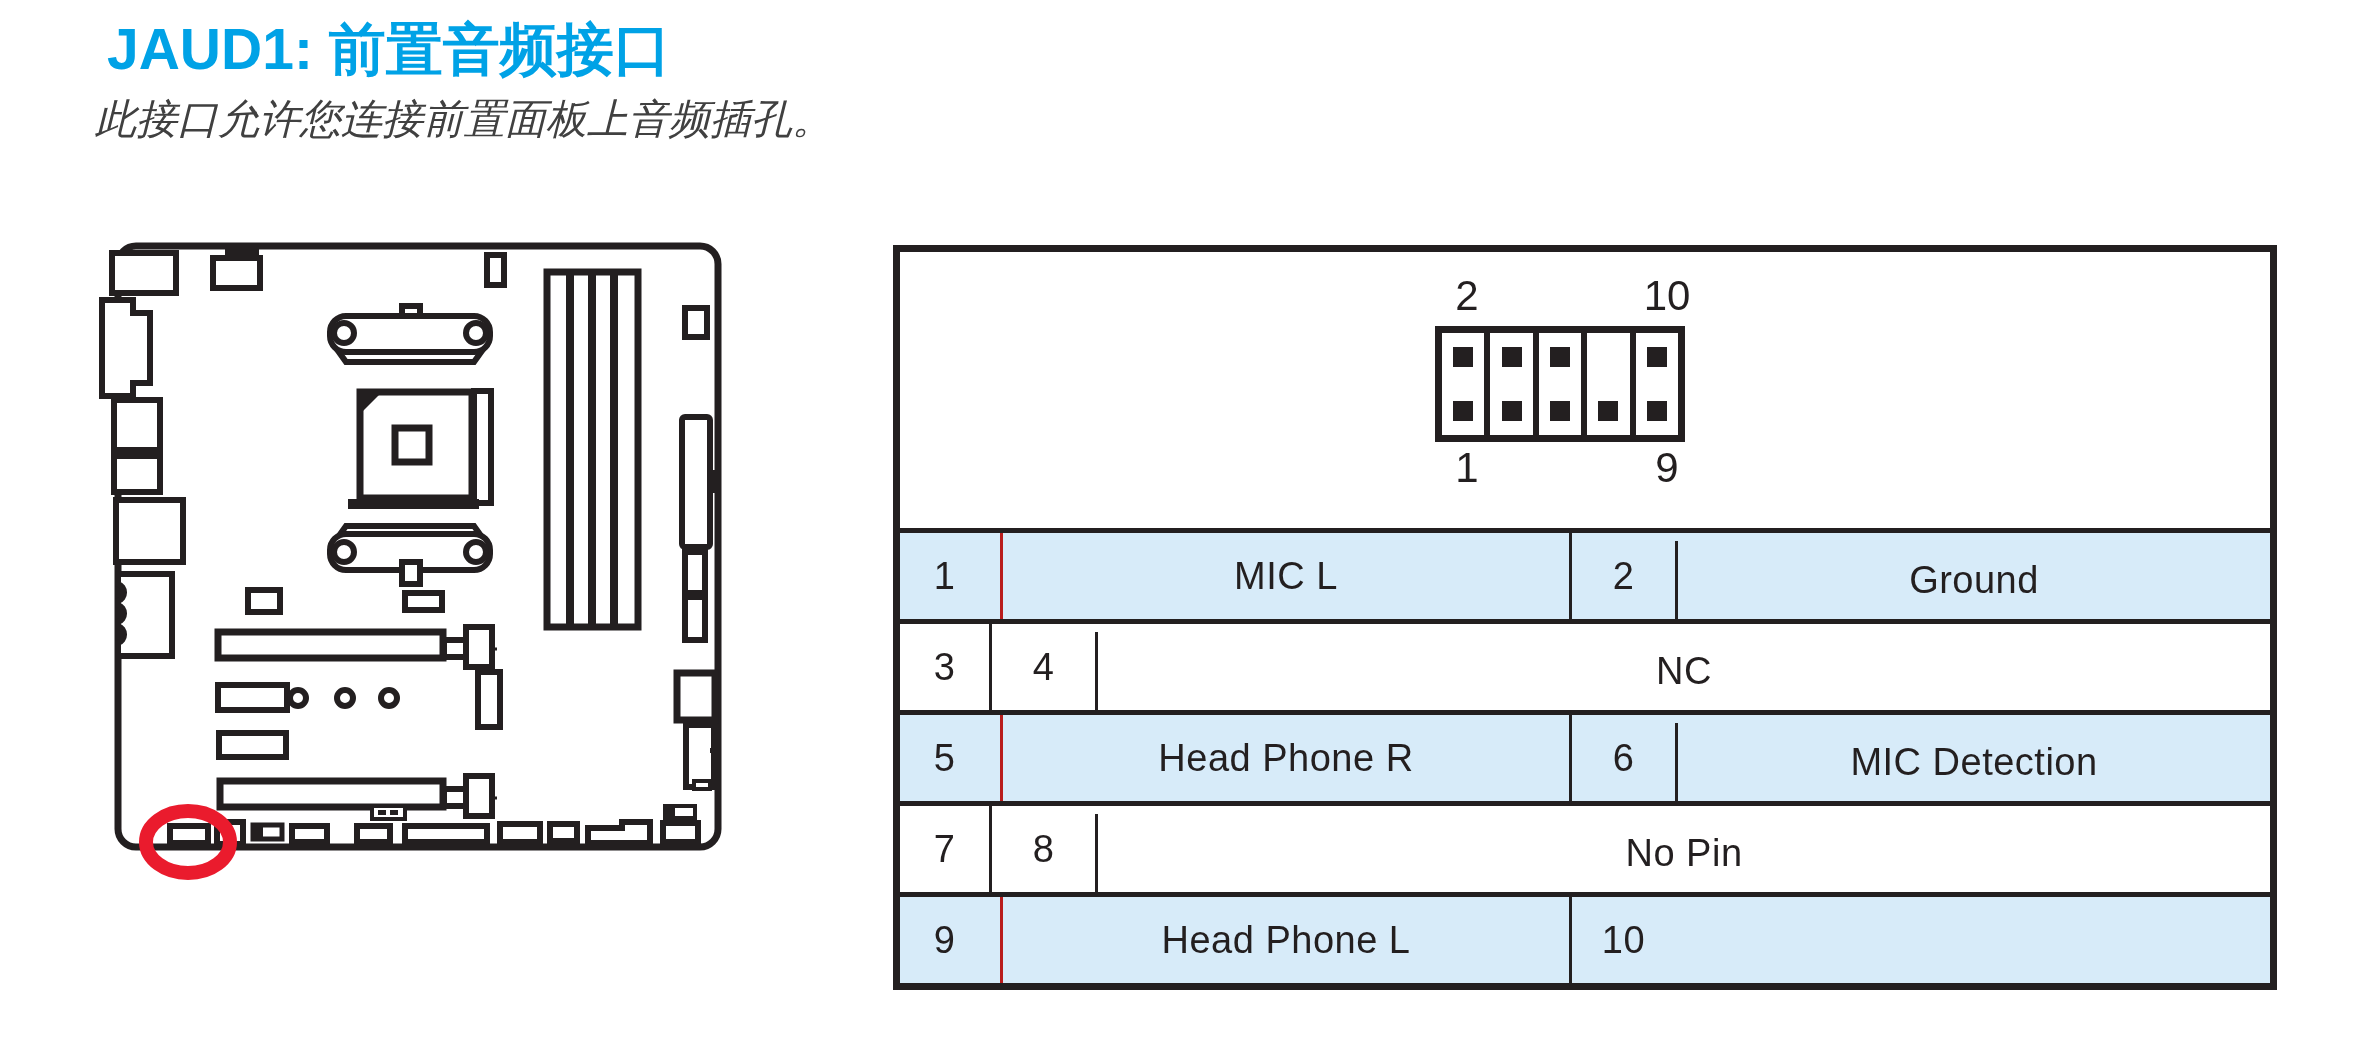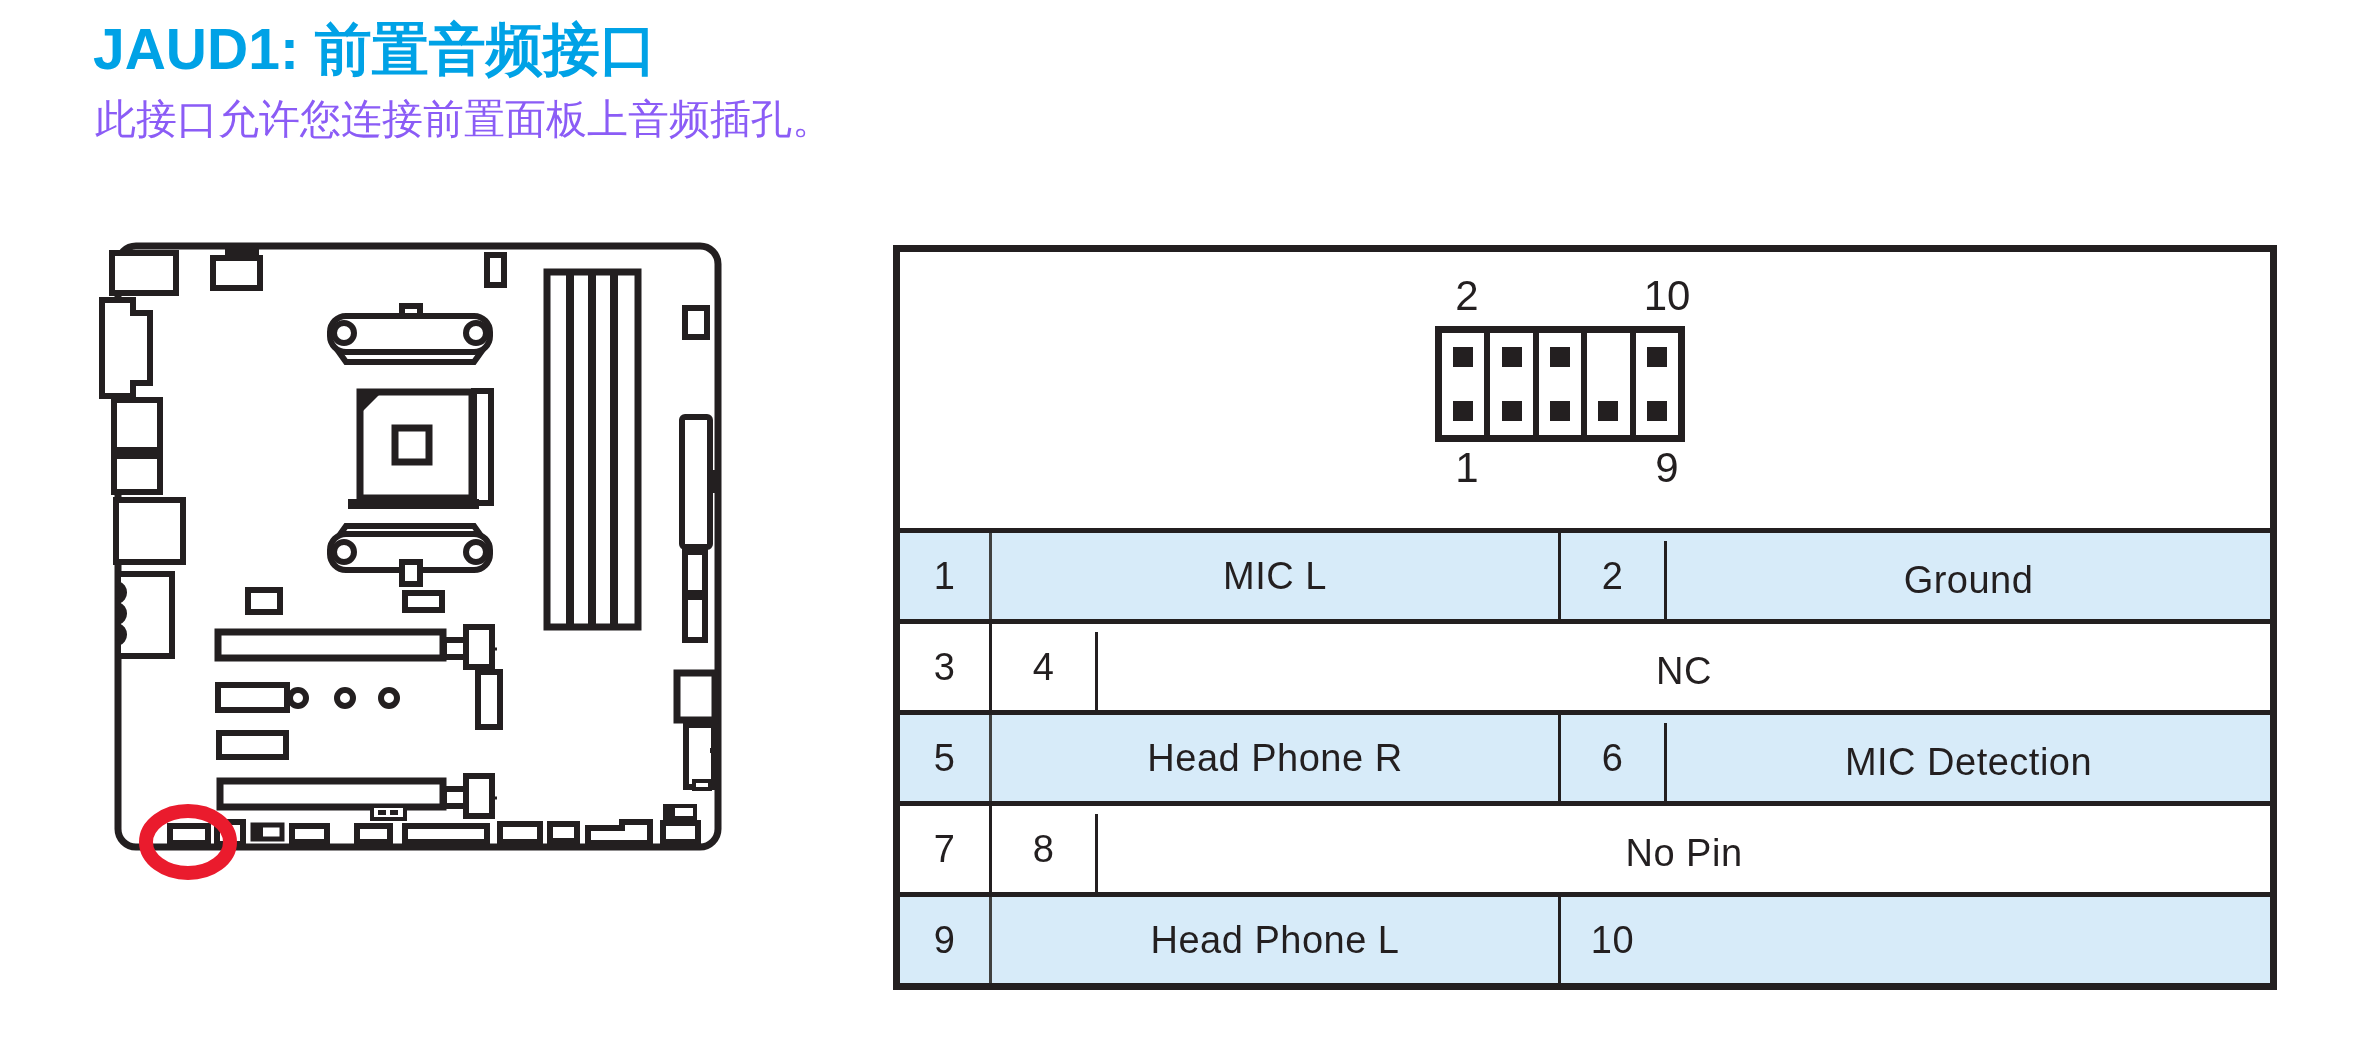--- a/index.html
+++ b/index.html
@@ -1,19 +1,19 @@
 <!DOCTYPE html>
 <html><head>
 <meta charset="utf-8">
 <style>
   html,body{margin:0;padding:0;background:#ffffff;}
   body{width:2353px;height:1044px;position:relative;font-family:"Liberation Sans",sans-serif;overflow:hidden;}
 
-  .title{position:absolute;left:93px;top:12px;font-size:57px;font-weight:bold;color:#00A2E6;letter-spacing:0px;white-space:nowrap;}
-  .subtitle{position:absolute;left:95px;top:92px;font-size:41px;color:#8b5cf6;white-space:nowrap;}
+  .title{position:absolute;left:107px;top:12px;font-size:57px;font-weight:bold;color:#00A2E6;letter-spacing:0px;white-space:nowrap;}
+  .subtitle{position:absolute;left:95px;top:92px;font-size:41px;color:#404040;white-space:nowrap;font-style:italic;}
 
   .mobo{position:absolute;left:95px;top:238px;width:660px;height:680px;}
 
   
   .ptable{position:absolute;left:893px;top:245px;width:1384px;height:745px;border:7px solid #231F20;box-sizing:border-box;display:flex;flex-direction:column;background:#ffffff;color:#231F20;}
   .thead{position:relative;flex:0 0 276px;}
   .pin-box{position:absolute;left:535px;top:74px;width:250px;height:116px;border:7px solid #231F20;box-sizing:border-box;display:flex;}
   .pin-cell{flex:1;position:relative;border-left:6px solid #231F20;}
   .pin-cell:first-child{border-left:none;}
   .pin-sq{position:absolute;left:50%;transform:translateX(-50%);width:20px;height:20px;background:#231F20;}
@@ -22,21 +22,21 @@
   .pin-label{position:absolute;width:80px;text-align:center;font-size:42px;line-height:44px;color:#231F20;}
   .pl-tl{left:527px;top:22px;}
   .pl-tr{left:727px;top:22px;}
   .pl-bl{left:527px;top:194px;}
   .pl-br{left:727px;top:194px;}
 
   .trow{flex:1 1 0;display:flex;border-top:5px solid #231F20;}
   .trow.blue{background:#D7EBF9;}
   .cell{display:flex;align-items:center;justify-content:center;font-size:38px;letter-spacing:0.5px;}
   .cell.pin1{flex:0 0 89px;}
-  .cell.sig1{flex:0 0 566px;border-left:3px solid #404040;}
+  .cell.sig1{flex:0 0 566px;border-left:3px solid #b91c1c;margin-left:11px;}
   .cell.pin2{flex:0 0 103px;border-left:3px solid #231F20;}
   .cell.sig2{flex:1;border-left:3px solid #231F20;margin-top:8px;}
 </style>
 </head>
 <body>
 
 <div class="title">JAUD1: 前置音频接口</div>
 <div class="subtitle">此接口允许您连接前置面板上音频插孔。</div>
 
 <svg class="mobo" viewBox="95 238 660 680" stroke-linejoin="miter" stroke-linecap="butt">

